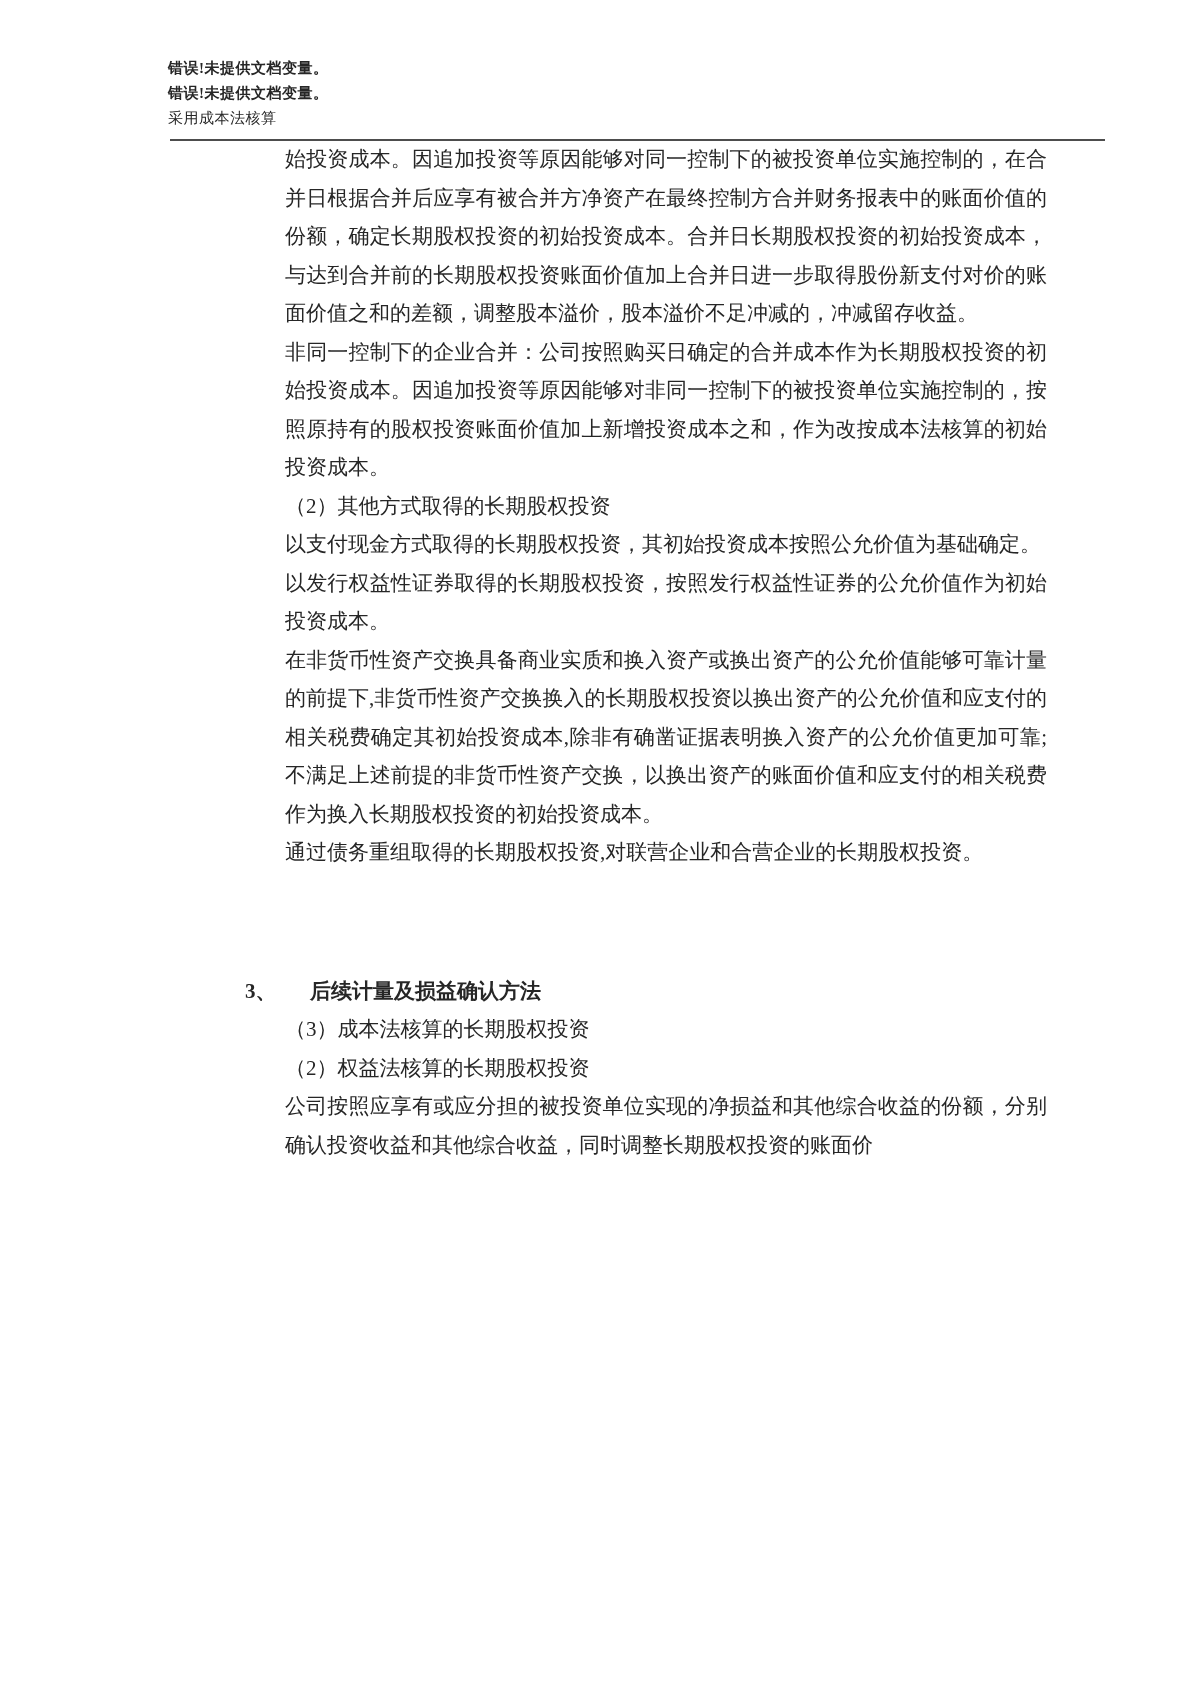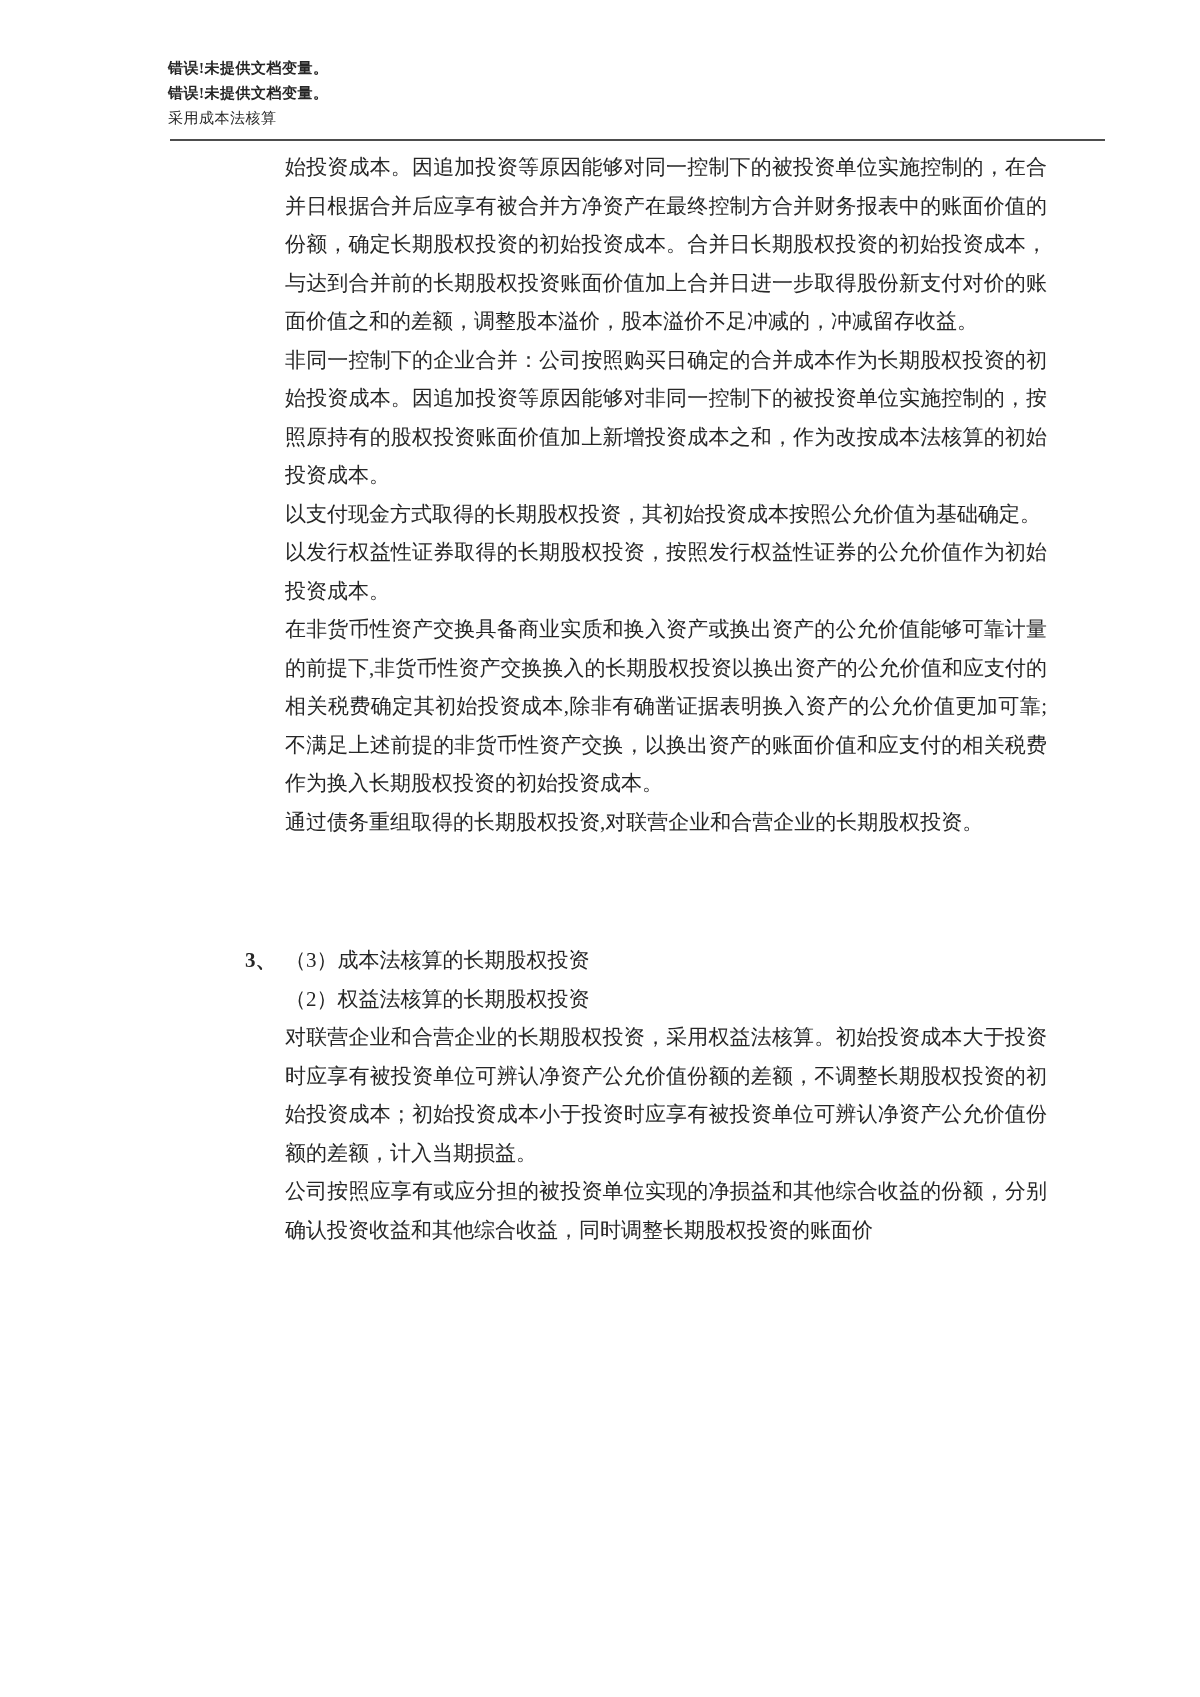--- a/index.html
+++ b/index.html
@@ -34,21 +34,21 @@
     left: 170px;
     top: 139px;
     width: 935px;
     height: 2px;
     background: #4d4d4d;
   }
   
   .doc-body {
     position: absolute;
     left: 285px;
-    top: 148px;
+    top: 140px;
     width: 762px;
   }
   .body-par {
     margin: 0;
     font-size: 21px;
     line-height: 38.5px;
     text-align: justify;
     text-justify: inter-ideograph;
     font-weight: normal;
   }
@@ -80,31 +80,32 @@
     <div class="hdr-line hdr-bold">错误!未提供文档变量。</div>
     <div class="hdr-line">采用成本法核算</div>
   </div>
 
   <div class="hdr-rule"></div>
 
   <div class="doc-body">
 
     <p class="body-par">始投资成本。因追加投资等原因能够对同一控制下的被投资单位实施控制的，在合并日根据合并后应享有被合并方净资产在最终控制方合并财务报表中的账面价值的份额，确定长期股权投资的初始投资成本。合并日长期股权投资的初始投资成本，与达到合并前的长期股权投资账面价值加上合并日进一步取得股份新支付对价的账面价值之和的差额，调整股本溢价，股本溢价不足冲减的，冲减留存收益。</p>
     <p class="body-par">非同一控制下的企业合并：公司按照购买日确定的合并成本作为长期股权投资的初始投资成本。因追加投资等原因能够对非同一控制下的被投资单位实施控制的，按照原持有的股权投资账面价值加上新增投资成本之和，作为改按成本法核算的初始投资成本。</p>
+    <p class="body-par">（2）其他方式取得的长期股权投资</p>
     <p class="body-par">以支付现金方式取得的长期股权投资，其初始投资成本按照公允价值为基础确定。</p>
     <p class="body-par">以发行权益性证券取得的长期股权投资，按照发行权益性证券的公允价值作为初始投资成本。</p>
     <p class="body-par">在非货币性资产交换具备商业实质和换入资产或换出资产的公允价值能够可靠计量的前提下,非货币性资产交换换入的长期股权投资以换出资产的公允价值和应支付的相关税费确定其初始投资成本,除非有确凿证据表明换入资产的公允价值更加可靠;不满足上述前提的非货币性资产交换，以换出资产的账面价值和应支付的相关税费作为换入长期股权投资的初始投资成本。</p>
     <p class="body-par">通过债务重组取得的长期股权投资,对联营企业和合营企业的长期股权投资。</p>
 
     <div class="section-gap"></div>
 
     <div class="heading-row">
       <span class="heading-num">3、</span>
+      <span class="heading-title">后续计量及损益确认方法</span>
     </div>
 
     <p class="body-par">（3）成本法核算的长期股权投资</p>
     <p class="body-par">（2）权益法核算的长期股权投资</p>
-    <p class="body-par">对联营企业和合营企业的长期股权投资，采用权益法核算。初始投资成本大于投资时应享有被投资单位可辨认净资产公允价值份额的差额，不调整长期股权投资的初始投资成本；初始投资成本小于投资时应享有被投资单位可辨认净资产公允价值份额的差额，计入当期损益。</p>
     <p class="body-par">公司按照应享有或应分担的被投资单位实现的净损益和其他综合收益的份额，分别确认投资收益和其他综合收益，同时调整长期股权投资的账面价</p>
 
   </div>
 
 </div>
 
 </body></html>

